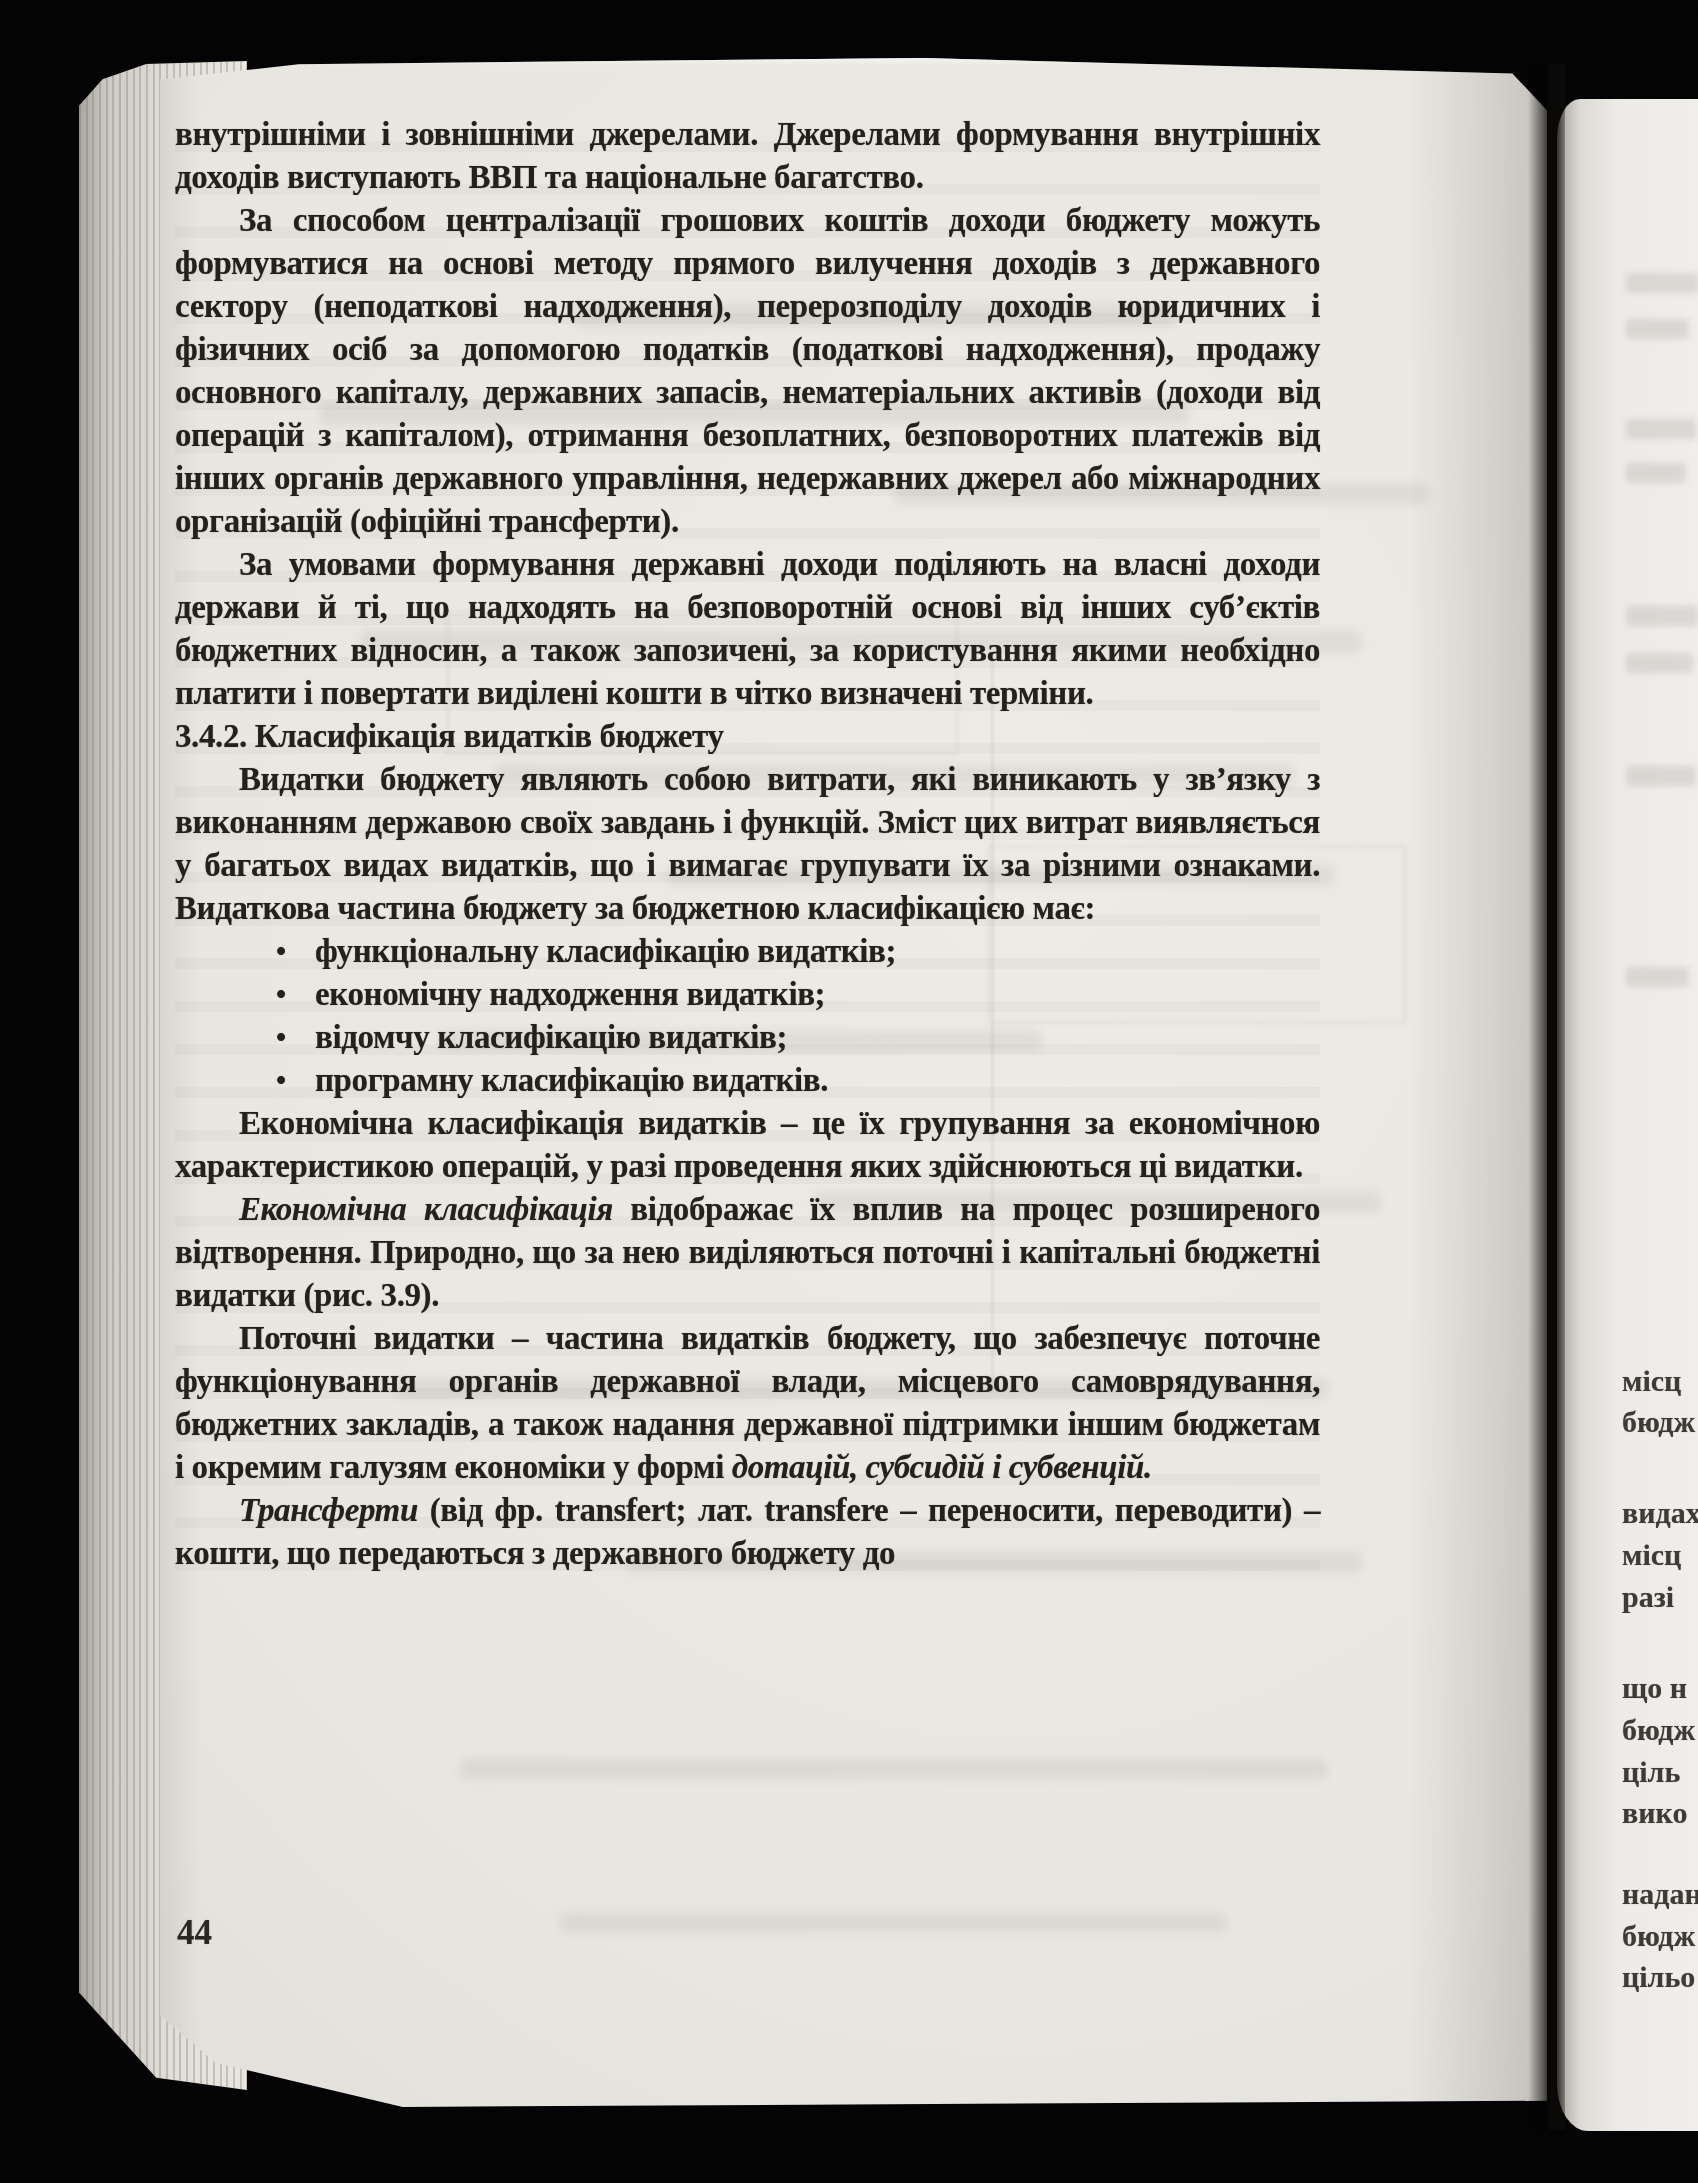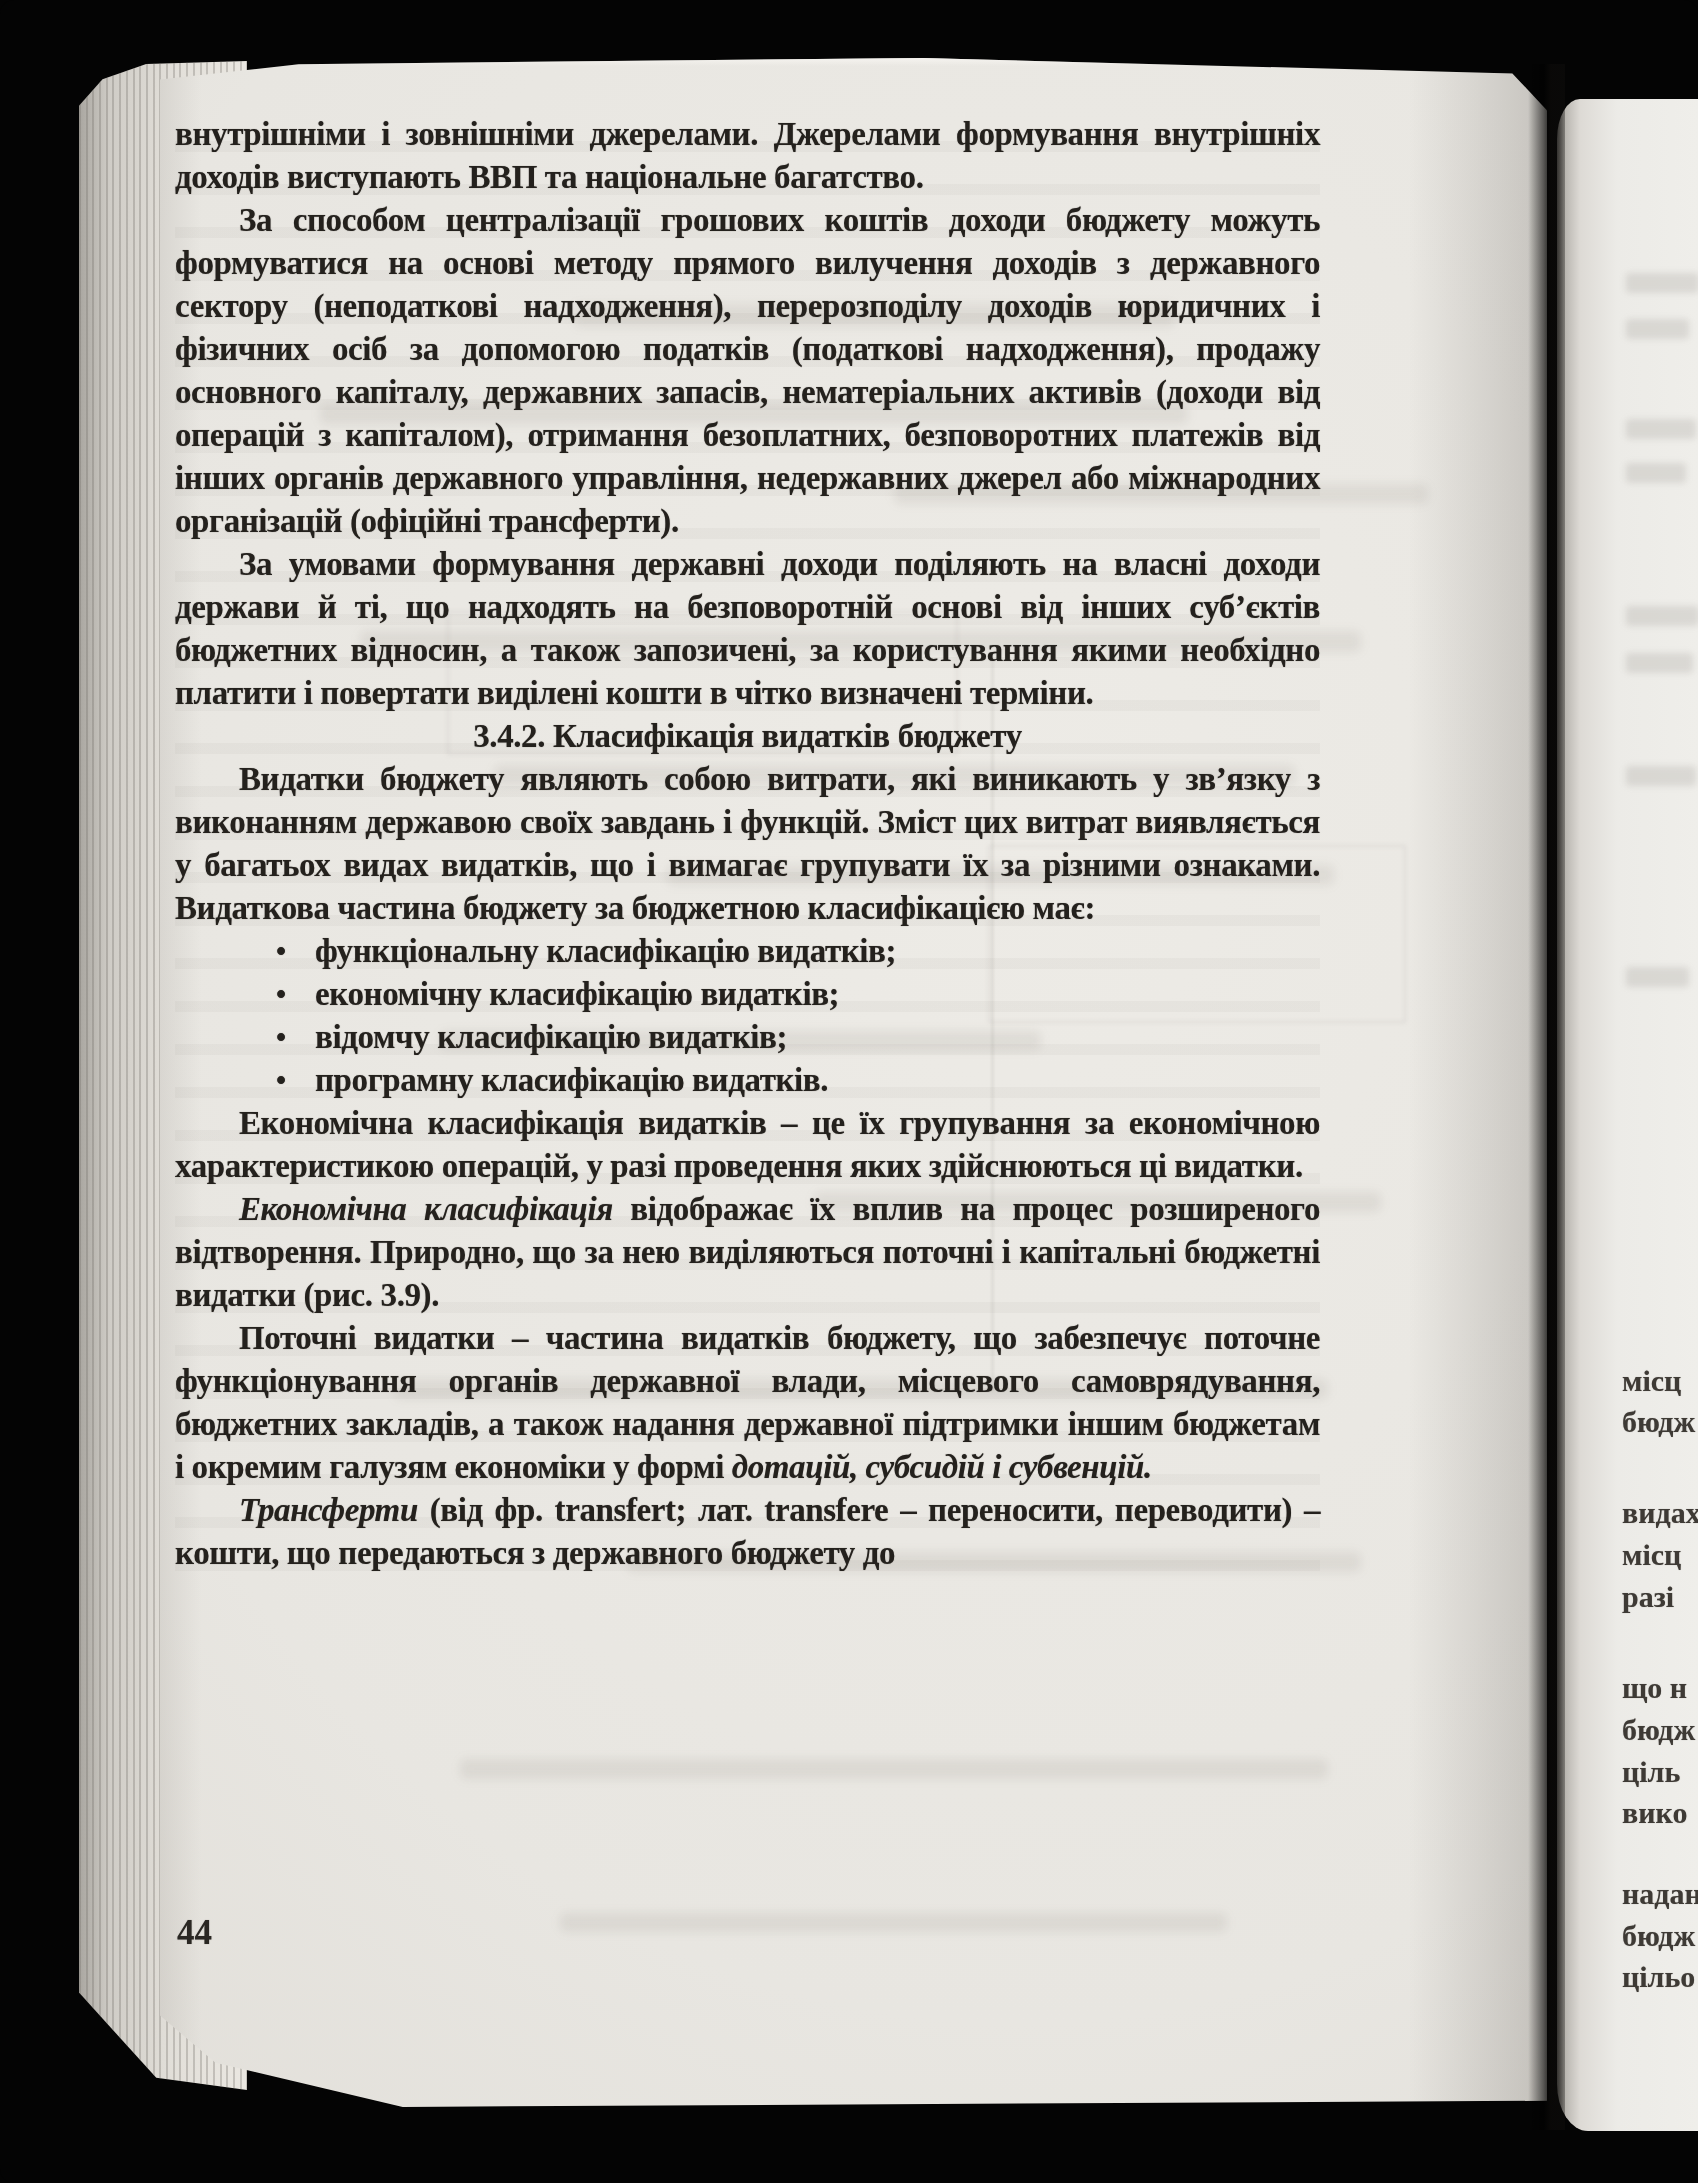--- a/index.html
+++ b/index.html
@@ -48,21 +48,21 @@
     font-size:33px;line-height:43px;font-weight:700;
     color:#24211d;
     text-align:justify;
     letter-spacing:-0.4px;
     text-shadow:0 0 1.1px rgba(46,41,36,.45);
     z-index:4;
     background:repeating-linear-gradient(180deg,rgba(0,0,0,0) 0 28px,rgba(108,102,94,.05) 28px 39px,rgba(0,0,0,0) 39px 43px);
   }
   .text-block p{margin:0;}
   .indent{text-indent:64px;}
-  .heading{text-align:center;font-weight:700;}
+  .heading{text-align:left;font-weight:700;}
   .it{font-style:italic;}
   .bullet-item{position:relative;padding-left:140px;text-align:left;}
   .bullet-dot{position:absolute;left:101px;top:0;font-size:29px;}
 
   .page-number{
     position:absolute;left:177px;top:1913px;
     font-size:35px;font-weight:700;color:#2a2723;z-index:4;
     text-shadow:0 0 1.1px rgba(46,41,36,.4);
   }
 
@@ -121,21 +121,21 @@
     <p class="heading">3.4.2. Класифікація видатків бюджету</p>
 
     <p class="indent">Видатки бюджету являють собою витрати, які виникають у зв’язку з виконанням державою своїх завдань і функцій. Зміст цих витрат виявляється у багатьох видах видатків, що і вимагає групувати їх за різними ознаками. Видаткова частина бюджету за бюджетною класифікацією має:</p>
 
     <div class="bullet-item">
       <span class="bullet-dot">•</span>
       <span>функціональну класифікацію видатків;</span>
     </div>
     <div class="bullet-item">
       <span class="bullet-dot">•</span>
-      <span>економічну класифікацію видатків;</span>
+      <span>економічну надходження видатків;</span>
     </div>
     <div class="bullet-item">
       <span class="bullet-dot">•</span>
       <span>відомчу класифікацію видатків;</span>
     </div>
     <div class="bullet-item">
       <span class="bullet-dot">•</span>
       <span>програмну класифікацію видатків.</span>
     </div>
 

